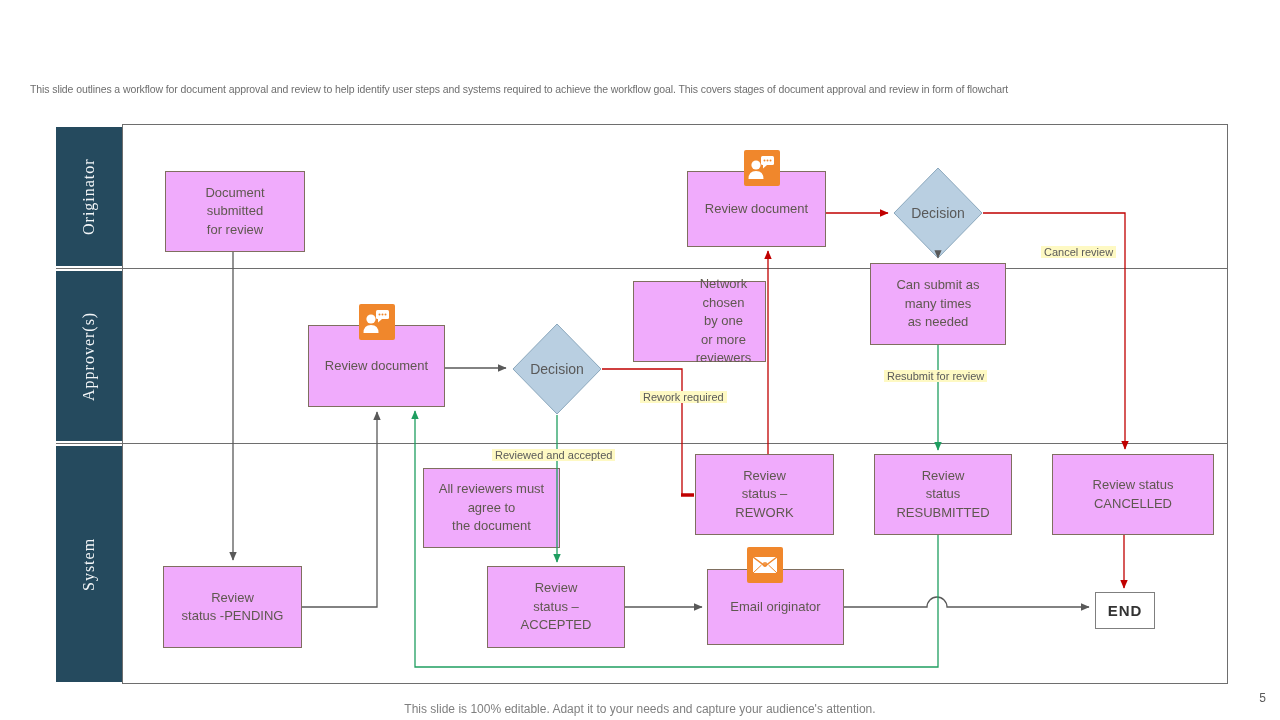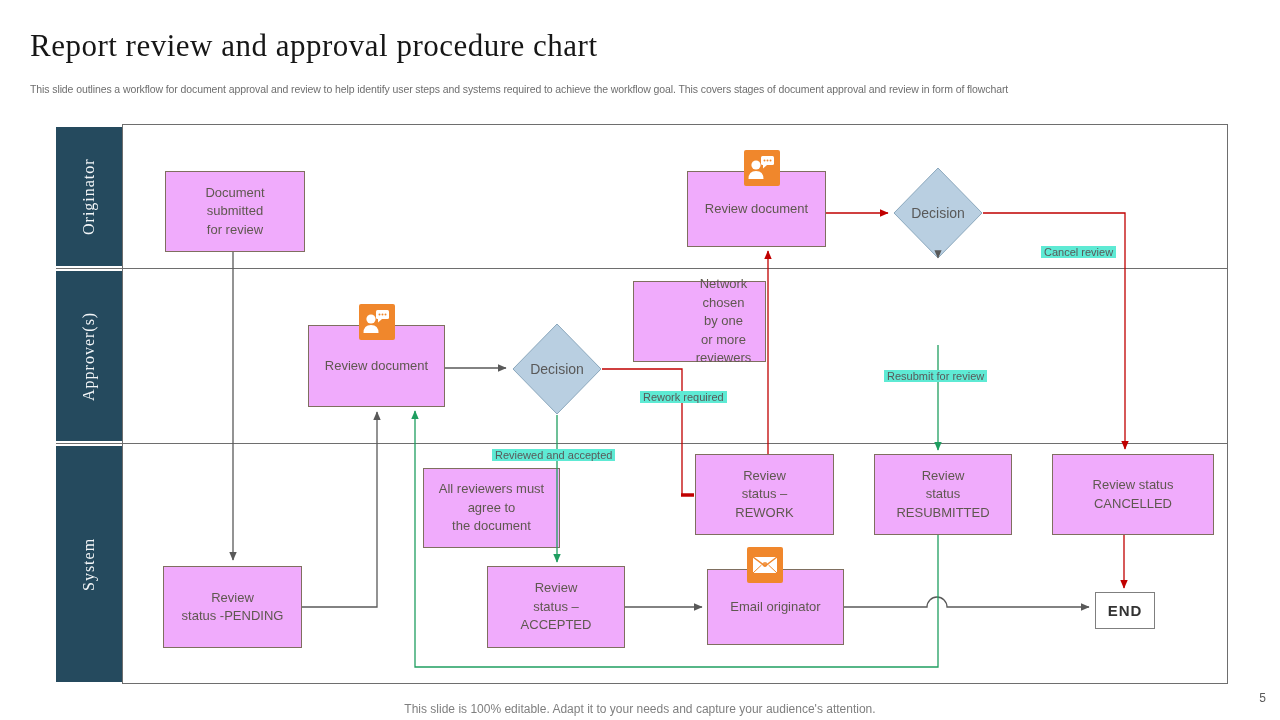--- a/index.html
+++ b/index.html
@@ -19,33 +19,32 @@
   
   .node{position:absolute;background:#f0abfc;border:1px solid #7f6f5f;box-sizing:border-box;
         display:flex;align-items:center;justify-content:center;text-align:center;
         font-size:13px;line-height:1.42;color:#5f5850;white-space:pre-line;z-index:3;}
   .diamond{position:absolute;z-index:3;}
   .diamond .dlabel{position:absolute;left:0;top:0;width:100%;height:100%;display:flex;
         align-items:center;justify-content:center;font-size:14px;color:#595959;}
   .end-node{position:absolute;background:#fff;border:1px solid #7f7f7f;box-sizing:border-box;
         display:flex;align-items:center;justify-content:center;font-size:15px;font-weight:bold;
         color:#333;letter-spacing:1px;z-index:3;}
-  .edge-label{position:absolute;font-size:11px;color:#595959;background:#5eead4;
+  .edge-label{position:absolute;font-size:11px;color:#595959;background:#fef9c3;
         padding:0 3px;white-space:nowrap;z-index:6;}
   .icon{position:absolute;width:36px;height:36px;z-index:7;}
   .footer-note{position:absolute;left:0;top:702px;width:1280px;text-align:center;
         font-size:12px;color:#7f7f7f;}
   .page-number{position:absolute;right:14px;top:691px;font-size:12px;color:#595959;}
 </style>
 </head>
 <body>
 
 <div class="slide">
 
-  <div class="title">Report review and approval procedure chart</div>
   <div class="subtitle">This slide outlines a workflow for document approval and review to help identify user steps and systems required to achieve the workflow goal. This covers stages of document approval and review in form of flowchart</div>
 
   <svg class="layer" width="1280" height="720" style="z-index:1">
     <rect x="122.5" y="124.5" width="1105" height="559" fill="none" stroke="#6e6e6e" stroke-width="1"></rect>
     <line x1="56" y1="268.5" x2="1228" y2="268.5" stroke="#6e6e6e" stroke-width="1"></line>
     <line x1="56" y1="443.5" x2="1228" y2="443.5" stroke="#6e6e6e" stroke-width="1"></line>
   </svg>
 
   <div class="lane-block" style="top:127px;height:139px;">
     <div class="lane-label">Originator</div>
@@ -54,20 +53,23 @@
     <div class="lane-label">Approver(s)</div>
   </div>
   <div class="lane-block" style="top:446px;height:236px;">
     <div class="lane-label">System</div>
   </div>
 
   <div class="node" style="left:165px;top:171px;width:140px;height:81px;">Document
 submitted
 for review</div>
   <div class="node" style="left:687px;top:171px;width:139px;height:76px;">Review document</div>
+  <div class="node" style="left:870px;top:263px;width:136px;height:82px;">Can submit as
+many times
+as needed</div>
   <div class="node" style="left:633px;top:281px;width:133px;height:81px;padding-left:48px;">Network chosen
 by one
 or more reviewers</div>
   <div class="node" style="left:308px;top:325px;width:137px;height:82px;">Review document</div>
   <div class="node" style="left:423px;top:468px;width:137px;height:80px;">All reviewers must
 agree to
 the document</div>
   <div class="node" style="left:695px;top:454px;width:139px;height:81px;">Review
 status –
 REWORK</div>

